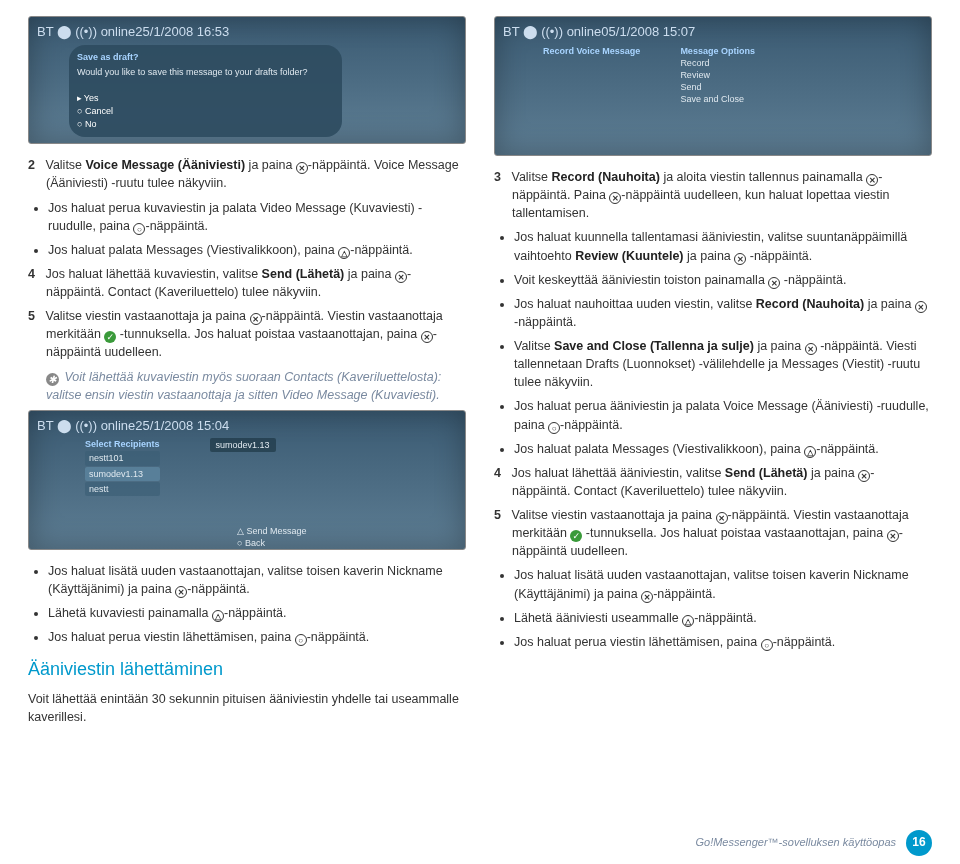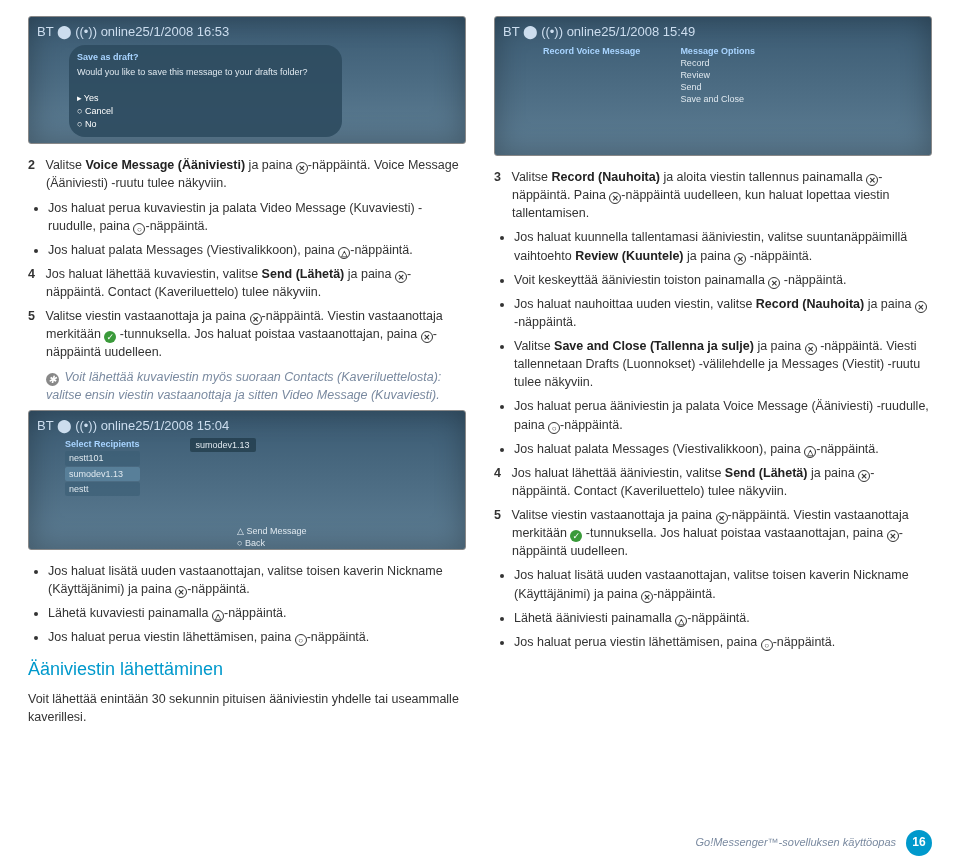--- a/index.html
+++ b/index.html
@@ -7,21 +7,21 @@
   .page { display: flex; gap: 28px; padding: 10px 28px 0 28px; }
   .col { flex: 1; min-width: 0; }
   .screenshot { background: linear-gradient(#3a5a72,#5d7d93); border: 1px solid #888; border-radius: 3px; color: #dfe8ef; padding: 6px 8px; margin: 6px 0 12px; font-size: 9px; line-height: 1.35; font-family: Arial, sans-serif; box-shadow: inset 0 0 30px rgba(0,0,0,.3); }
   .screenshot .topbar { display:flex; color:#cde; margin-bottom:4px; font-size:13px; }
   .dialog-box { background: rgba(45,75,95,.9); border-radius: 16px; padding: 6px 8px; max-width: 65%; margin-left:32px; }
   .dialog-box .title { color:#a8d4ff; font-weight:bold; margin-bottom:3px; }
   .dialog-box .opts div { color:#fff; margin:1px 0; }
   .scr2 { height:140px; }
   .scr2 .cols { display:flex; gap:40px; margin-left:40px; }
   .scr3 { height:140px; }
-  .scr3 .left-list { margin-left:28px; }
+  .scr3 .left-list { margin-left:48px; }
   .scr3 .left-list .hdr { color:#a8d4ff; font-weight:bold; }
   .scr3 .left-list .row { background:rgba(58,93,116,.6); margin:1px 0; padding:1px 4px; border-radius:2px; }
   .scr3 .bottom { margin-top:28px; margin-left:200px; }
   .footnote-scr { font-size:8.5px; margin-top:18px; color:#c5d5e0; }
   .para { margin: 8px 0; }
   .para-in { margin: 6px 0 6px 18px; }
   ul.bullets { list-style: disc; padding-left: 20px; margin: 6px 0; }
   ul.bullets > li { margin: 6px 0; }
   .step-no { color:#333; font-weight:bold; display:inline-block; width:14px; margin-left:-18px;}
   .h2 { color: #0099cc; font-size: 18px; font-weight: 500; margin: 10px 0 6px; }
@@ -119,21 +119,21 @@
 
     <div class="h2">Ääniviestin lähettäminen</div>
     <div class="para">Voit lähettää enintään 30 sekunnin pituisen ääniviestin yhdelle tai useammalle kaverillesi.</div>
   </div>
 
   <div class="col">
 
     <div class="screenshot scr2">
       <div class="topbar">
         <span>BT ⬤  ((•))  online</span>
-        <span>25/1/2008   15:49</span>
+        <span>05/1/2008   15:07</span>
       </div>
       <div class="cols">
         <div>
           <div style="color:#a8d4ff;font-weight:bold">Record Voice Message</div>
         </div>
         <div>
           <div style="color:#a8d4ff;font-weight:bold">Message Options</div>
           <div>Record</div>
           <div>Review</div>
           <div>Send</div>
@@ -175,21 +175,21 @@
     <div class="para para-in">
       <span class="step-no">5</span>
       <span>Valitse viestin vastaanottaja ja paina </span><span class="icon-ring">✕</span><span>-näppäintä. Viestin vastaanottaja merkitään </span><span class="icon-check">✓</span><span> -tunnuksella. Jos haluat poistaa vastaanottajan, paina </span><span class="icon-ring">✕</span><span>-näppäintä uudelleen.</span>
     </div>
 
     <ul class="bullets">
       <li>
         <span>Jos haluat lisätä uuden vastaanottajan, valitse toisen kaverin Nickname (Käyttäjänimi) ja paina </span><span class="icon-ring">✕</span><span>-näppäintä.</span>
       </li>
       <li>
-        <span>Lähetä ääniviesti painamalla </span><span class="icon-ring">△</span><span>-näppäintä.</span>
+        <span>Lähetä ääniviesti useammalle </span><span class="icon-ring">△</span><span>-näppäintä.</span>
       </li>
       <li>
         <span>Jos haluat perua viestin lähettämisen, paina </span><span class="icon-ring">○</span><span>-näppäintä.</span>
       </li>
     </ul>
 
   </div>
 </div>
 
 <div class="pagefoot">

